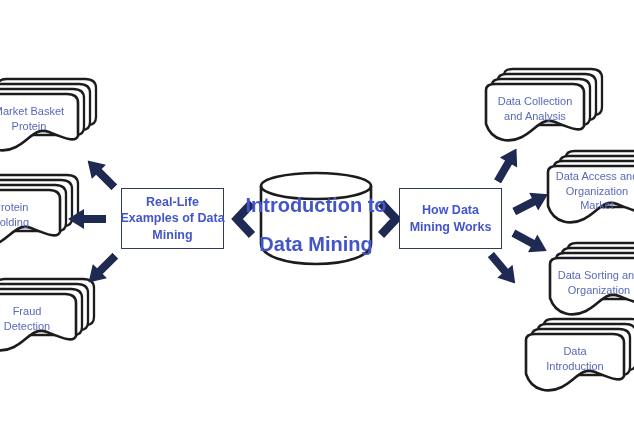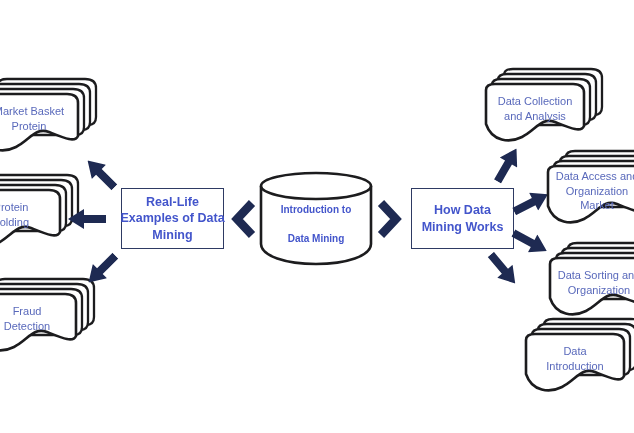--- a/index.html
+++ b/index.html
@@ -26,21 +26,21 @@
     display:flex;flex-direction:column;align-items:center;justify-content:center;
     color:var(--blue-h,#4355cb);font-weight:700;font-size:12.5px;line-height:1.32;
     text-align:center;white-space:nowrap;box-sizing:border-box;
   }
   .branch-box span{display:block;}
   
   .cylinder{width:116px;height:96px;}
   .cyl-label{
     position:absolute;inset:0;display:flex;flex-direction:column;align-items:center;
     justify-content:center;padding-top:12px;gap:19px;
-    color:var(--blue-h,#4355cb);font-weight:700;font-size:10px;line-height:1;
+    color:var(--blue-h,#4355cb);font-weight:700;font-size:20px;line-height:1;
     white-space:nowrap;
   }
   
   .arrow{width:38px;height:20px;}
   .arrow svg{display:block;width:38px;height:20px;}
   .arrow path{fill:var(--navy,#1e2a52);}
   
   .chev svg{display:block;}
   .chev polyline{stroke:var(--navy,#1e2a52);stroke-width:8.5;fill:none;}
   
@@ -134,21 +134,21 @@
   <svg class="cyl-svg" width="116" height="96" viewBox="0 0 116 96">
     <path d="M3,16 V74 C3,86 28,94 58,94 C88,94 113,86 113,74 V16"></path>
     <ellipse cx="58" cy="16" rx="55" ry="13"></ellipse>
   </svg>
   <div class="cyl-label">
     <span>Introduction to</span>
     <span>Data Mining</span>
   </div>
 </div>
 
-<div class="abs branch-box" style="left:411px;top:188px">
+<div class="abs branch-box" style="left:399px;top:188px">
   <span>How Data</span>
   <span>Mining Works</span>
 </div>
 
 <div class="abs arrow" style="left:488px;top:155px;transform:rotate(-60deg)">
     <svg viewBox="0 0 38 20">
       <path d="M0,6 H22 V0 L38,10 L22,20 V14 H0 Z"></path>
     </svg>
   </div>
 <div class="abs arrow" style="left:512px;top:193px;transform:rotate(-27deg)">

